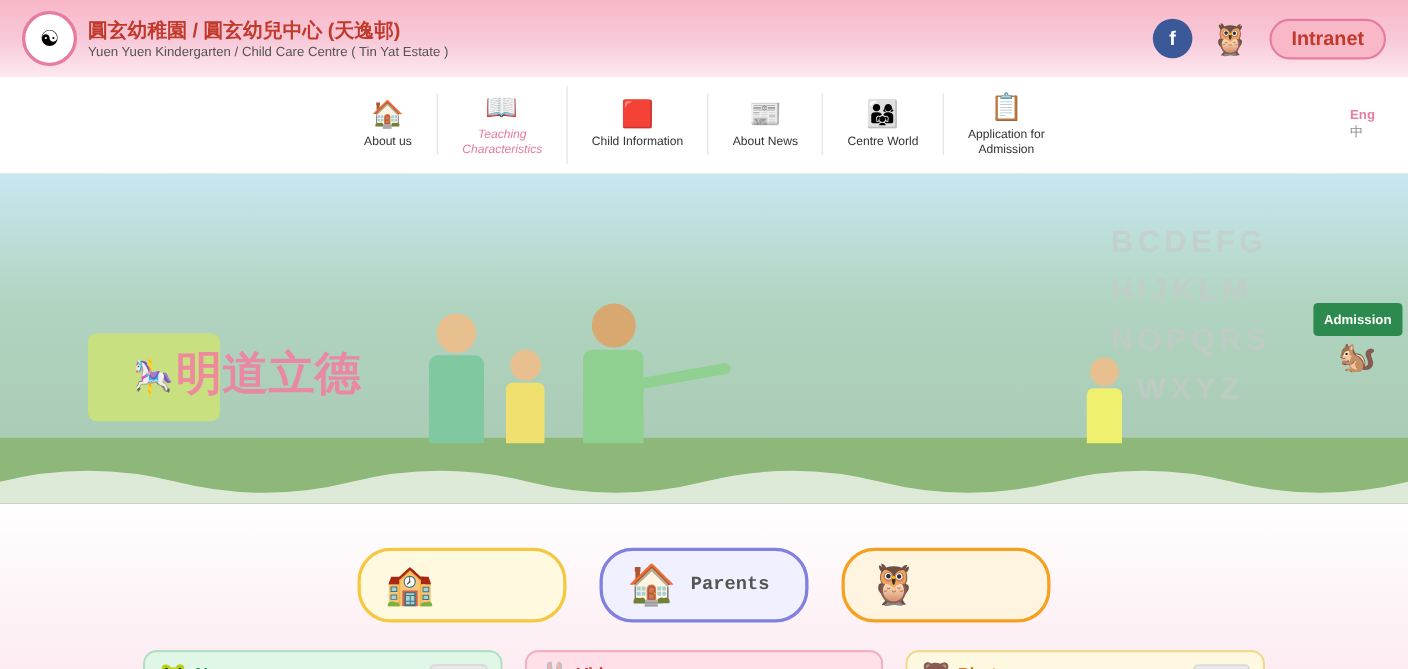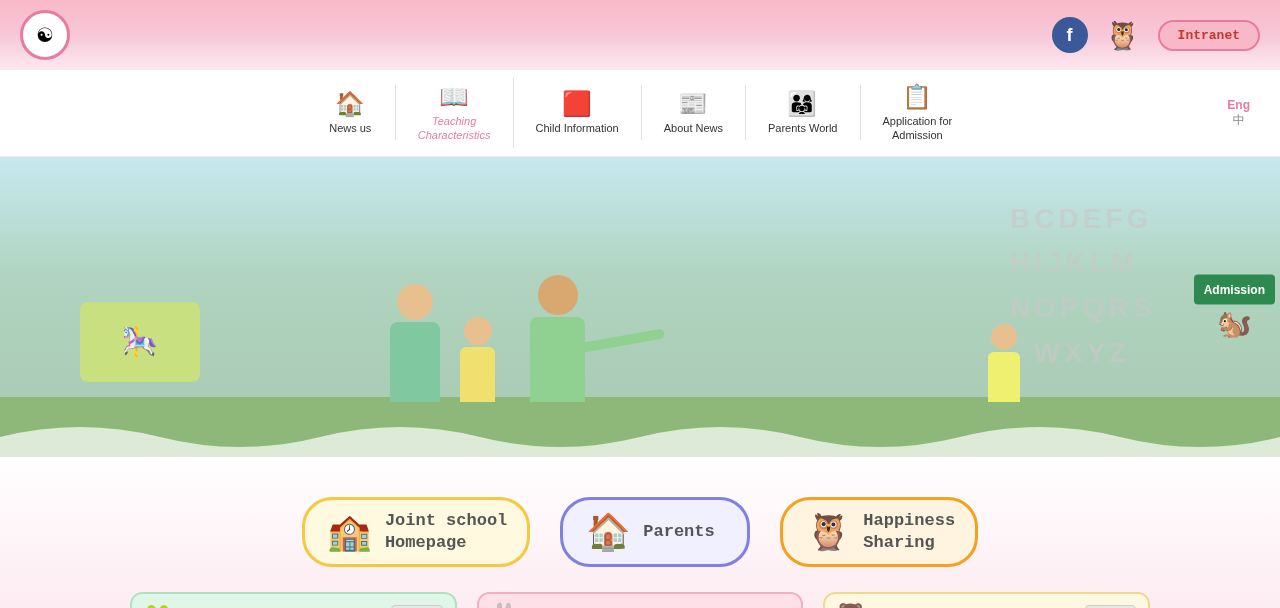--- a/index.html
+++ b/index.html
@@ -67,25 +67,24 @@
       font-size: 28px;
       display: flex;
       align-items: center;
       justify-content: center;
     }
     .intranet-btn {
       background: #f9b8c8;
       border: 2px solid #e87ca0;
       border-radius: 20px;
       padding: 6px 18px;
-      font-size: 13px;
+      font-size: 18px;
       color: #c0392b;
       cursor: pointer;
       font-weight: bold;
-      font-family: Liberation Mono, monospace;
     }
 
     
     .nav-bar {
       background: #fff;
       display: flex;
       align-items: center;
       justify-content: center;
       padding: 8px 0;
       border-bottom: 1px solid #eee;
@@ -118,21 +117,21 @@
       text-align: center;
       line-height: 1.3;
     }
     .lang-switcher {
       position: absolute;
       right: 30px;
       top: 50%;
       transform: translateY(-50%);
       display: flex;
       flex-direction: column;
-      align-items: center;
+      align-items: flex-start;
       font-size: 12px;
     }
     .lang-eng { color: #e87ca0; font-weight: bold; }
     .lang-cn { color: #888; }
 
     
     .hero {
       position: relative;
       width: 1280px;
       height: 300px;
@@ -302,54 +301,58 @@
     }
   </style>
 </head>
 <body>
 
 <div class="header">
   <div class="header-logo">
     <div class="logo-circle">
       <span>☯</span>
     </div>
+    <div class="logo-text">
+      <span class="logo-title">圓玄幼稚園 / 圓玄幼兒中心 (天逸邨)</span>
+      <span class="logo-subtitle">Yuen Yuen Kindergarten / Child Care Centre ( Tin Yat Estate )</span>
+    </div>
   </div>
   <div class="header-right">
     <div class="fb-icon">f</div>
     <div class="owl-icon">🦉</div>
     <button class="intranet-btn">Intranet</button>
   </div>
 </div>
 
 <div class="nav-bar">
   <div class="nav-items">
 
     <div class="nav-item">
       <span class="nav-icon">🏠</span>
-      <span class="nav-label">News us</span>
+      <span class="nav-label">About us</span>
     </div>
 
     <div class="nav-item">
       <span class="nav-icon">📖</span>
       <span class="nav-label" style="color:#e87ca0;font-style:italic;">Teaching<br>Characteristics</span>
     </div>
 
     <div class="nav-item">
       <span class="nav-icon">🟥</span>
       <span class="nav-label">Child Information</span>
     </div>
 
     <div class="nav-item">
       <span class="nav-icon">📰</span>
       <span class="nav-label">About News</span>
     </div>
 
     <div class="nav-item">
       <span class="nav-icon">👨‍👩‍👧</span>
-      <span class="nav-label">Parents World</span>
+      <span class="nav-label">Centre World</span>
     </div>
 
     <div class="nav-item">
       <span class="nav-icon">📋</span>
       <span class="nav-label">Application for<br>Admission</span>
     </div>
   </div>
   <div class="lang-switcher">
     <span class="lang-eng">Eng</span>
     <span class="lang-cn">中</span>
@@ -391,49 +394,48 @@
     <div style="position:absolute;bottom:55px;right:260px;">
       <div style="width:32px;height:50px;background:#f0f070;border-radius:6px 6px 0 0;position:relative;">
         <div style="width:26px;height:26px;background:#e8c090;border-radius:50%;position:absolute;top:-28px;left:3px;"></div>
       </div>
     </div>
 
     <div style="position:absolute;bottom:55px;left:80px;width:120px;height:100px;">
       <div style="width:120px;height:80px;background:#c8e080;border-radius:8px;display:flex;align-items:center;justify-content:center;font-size:30px;">🎠</div>
     </div>
 
+    <div class="hero-text">明道立德</div>
 
     <div class="admission-side">
       <div class="admission-board">Admission</div>
       <div class="squirrel-icon">🐿️</div>
     </div>
   </div>
 
   <svg class="hero-wave-pink" viewBox="0 0 1280 40" preserveAspectRatio="none" xmlns="http://www.w3.org/2000/svg">
     <path d="M0,20 Q80,0 160,20 Q240,40 320,20 Q400,0 480,20 Q560,40 640,20 Q720,0 800,20 Q880,40 960,20 Q1040,0 1120,20 Q1200,40 1280,20 L1280,40 L0,40 Z" fill="#fff" opacity="0.7"></path>
   </svg>
 </div>
 
 <div class="section-wave-bg">
 
   <div class="quick-links">
 
     <div class="quick-link-card yellow">
       <span class="quick-link-icon">🏫</span>
-      <span class="quick-link-label">Joint school<br>Homepage</span>
     </div>
 
     <div class="quick-link-card purple">
       <span class="quick-link-icon">🏠</span>
       <span class="quick-link-label">Parents</span>
     </div>
 
     <div class="quick-link-card orange">
       <span class="quick-link-icon">🦉</span>
-      <span class="quick-link-label">Happiness<br>Sharing</span>
     </div>
 
   </div>
 
   <div class="bottom-panels">
 
     <div class="panel panel-news">
       <div class="panel-header">
         <div class="panel-header-left">
           <span class="header-icon">🐸</span>

